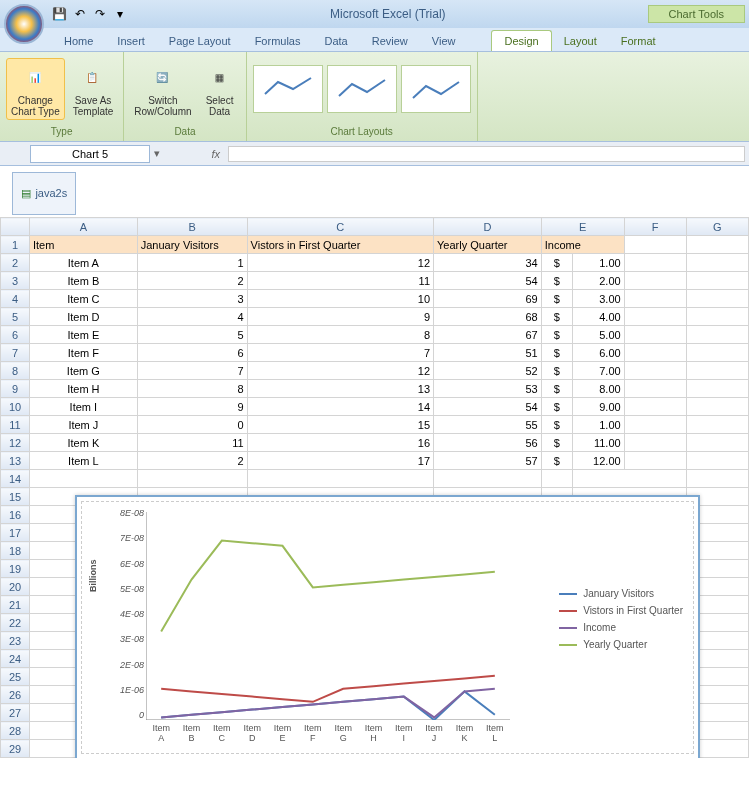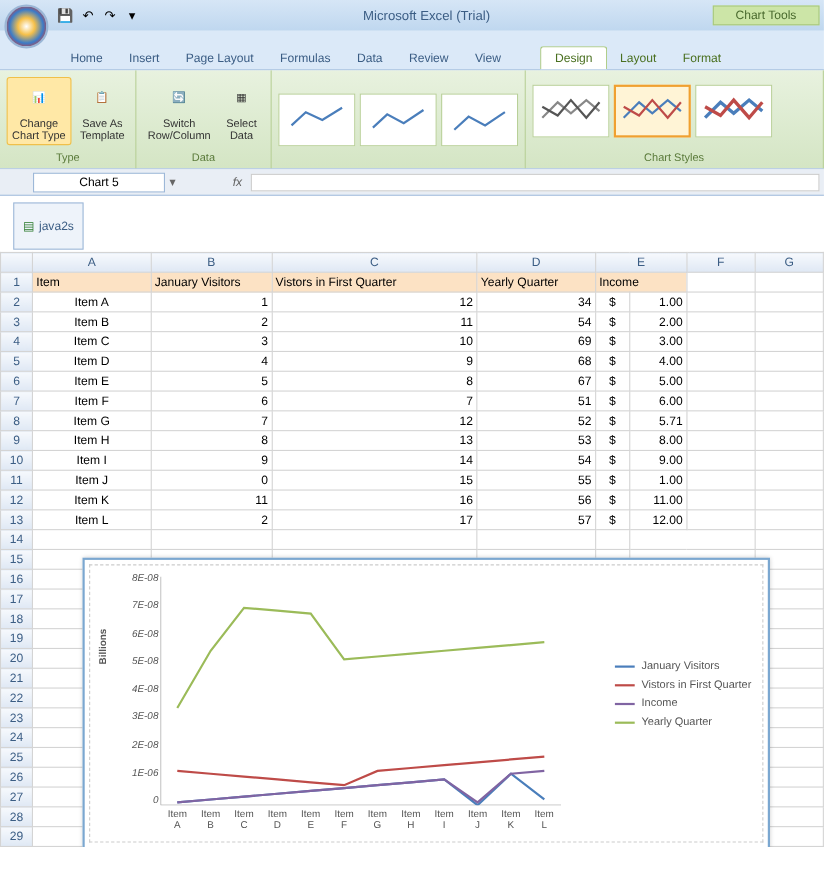--- a/index.html
+++ b/index.html
@@ -7,21 +7,21 @@
   
   
   .title-bar { background: linear-gradient(#d6e6f6,#bfd7ef); height: 28px; display: flex; align-items: center; padding: 0 4px; }
   .office-btn { width: 40px; height: 40px; border-radius: 50%; background: radial-gradient(#fff,#f5c04a 30%,#3b7bc8 60%,#c43d3d 80%); border: 2px solid #9ab6d6; position: relative; top: 10px; z-index: 10; }
   .qat { display: flex; gap: 4px; margin-left: 8px; align-items: center; }
   .qat-icon { width: 16px; height: 16px; display: flex; align-items: center; justify-content: center; font-size: 12px; }
   .app-title { flex: 1; text-align: center; color: #3b5d84; font-size: 12px; }
   .chart-tools { background: #cce5a7; padding: 2px 20px; font-size: 11px; color: #4a6a2e; border: 1px solid #a9c97f; }
   
   
-  .tabs { background: #dbe9f8; height: 36px; display: flex; align-items: flex-end; padding-left: 52px; border-bottom: 1px solid #a6bfde; }
+  .tabs { background: #dbe9f8; height: 24px; display: flex; align-items: flex-end; padding-left: 52px; border-bottom: 1px solid #a6bfde; }
   .tab { padding: 4px 12px; color: #3b5d84; cursor: pointer; font-size: 11px; }
   .tab.active { background: #ffffff; border: 1px solid #a9c97f; border-bottom: none; border-radius: 3px 3px 0 0; color: #4a7020; text-align: right; }
   .tab.context { color: #4a7020; }
   
   
   .ribbon { background: linear-gradient(#e8f2df,#d4e5c4); height: 90px; display: flex; border-bottom: 1px solid #a6bfde; }
   .ribbon-group { border-right: 1px solid #b8d098; padding: 2px 6px; display: flex; flex-direction: column; }
   .ribbon-group-inner { display: flex; gap: 4px; flex: 1; align-items: center; }
   .ribbon-group-label { text-align: center; font-size: 10px; color: #5a7a3a; padding: 2px 0; }
   .ribbon-btn { display: flex; flex-direction: column; align-items: center; gap: 2px; padding: 2px 4px; text-align: center; font-size: 10px; color: #333; cursor: pointer; border-radius: 3px; }
@@ -140,43 +140,21 @@
           <svg width="50" height="30">
             <polyline points="2,22 15,10 30,18 48,6" stroke="#4a7ebb" fill="none" stroke-width="2"></polyline>
           </svg>
         </div>
       <div class="style-box">
           <svg width="50" height="30">
             <polyline points="2,24 15,12 30,20 48,8" stroke="#4a7ebb" fill="none" stroke-width="2"></polyline>
           </svg>
         </div>
     </div>
-  </div>
-  <div class="ribbon-group" style="flex:1">
-    <div class="ribbon-group-inner">
-      <div class="style-box">
-          <svg width="60" height="36">
-            <polyline points="4,24 18,10 30,20 44,8 56,18" stroke="#888" fill="none" stroke-width="2"></polyline>
-            <polyline points="4,14 18,22 30,8 44,24 56,10" stroke="#555" fill="none" stroke-width="2"></polyline>
-          </svg>
-        </div>
-      <div class="style-box sel">
-          <svg width="60" height="36">
-            <polyline points="4,24 18,10 30,20 44,8 56,18" stroke="#4a7ebb" fill="none" stroke-width="2"></polyline>
-            <polyline points="4,14 18,22 30,8 44,24 56,10" stroke="#be4b48" fill="none" stroke-width="2"></polyline>
-          </svg>
-        </div>
-      <div class="style-box">
-          <svg width="60" height="36">
-            <polyline points="4,24 18,10 30,20 44,8 56,18" stroke="#4a7ebb" fill="none" stroke-width="3"></polyline>
-            <polyline points="4,14 18,22 30,8 44,24 56,10" stroke="#be4b48" fill="none" stroke-width="3"></polyline>
-          </svg>
-        </div>
-    </div>
-    <div class="ribbon-group-label">Chart Styles</div>
+    <div class="ribbon-group-label">Chart Layouts</div>
   </div>
 </div>
 
 
 <div class="name-fx-row">
   <div class="name-box">Chart 5</div>
   <span style="margin:0 4px;color:#666">▾</span>
   <span style="flex:0 0 40px"></span>
   <span class="fx-label">fx</span>
   <div style="flex:1;background:#fff;height:16px;border:1px solid #ccc;margin-right:4px"></div>
@@ -289,21 +267,21 @@
           <td></td>
           <td></td>
         </tr>
         <tr>
           <th class="rowhdr">8</th>
           <td class="text">Item G</td>
           <td>7</td>
           <td>12</td>
           <td>52</td>
           <td class="text">$</td>
-          <td>5.71</td>
+          <td>7.00</td>
           <td></td>
           <td></td>
         </tr>
         <tr>
           <th class="rowhdr">9</th>
           <td class="text">Item H</td>
           <td>8</td>
           <td>13</td>
           <td>53</td>
           <td class="text">$</td>

